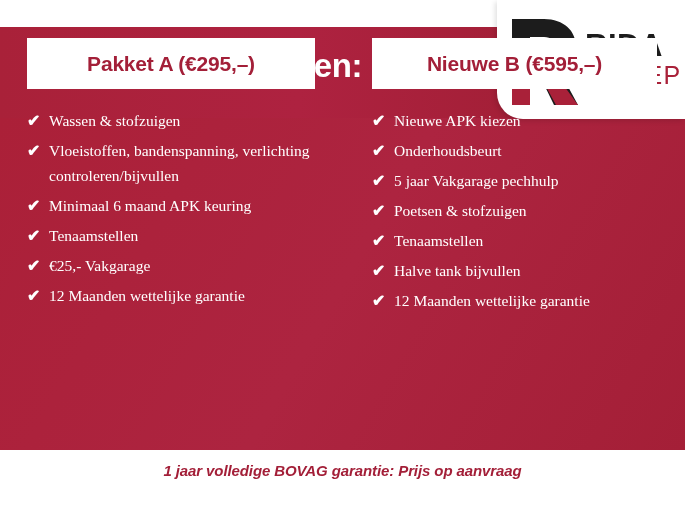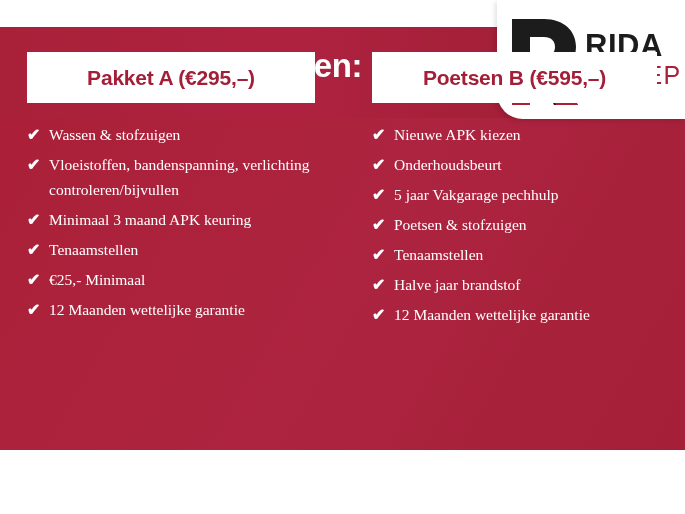--- a/index.html
+++ b/index.html
@@ -86,21 +86,21 @@
     top: 118px;
     width: 685px;
     height: 332px;
     background: #a92139;
     background-image: linear-gradient(120deg, #ab2038 0%, #ad2440 50%, #a41f37 100%);
   }
 
   
   .pkg {
     position: absolute;
-    top: 52px;
+    top: 38px;
   }
   .pkg-a { left: 27px;  width: 288px; }
   .pkg-b { left: 372px; width: 285px; }
 
   .pkg-header {
     background: #ffffff;
     height: 51px;
     display: flex;
     align-items: center;
     justify-content: center;
@@ -193,40 +193,40 @@
       <li>
         <span class="check">✔</span>
         <span class="item-text">Wassen &amp; stofzuigen</span>
       </li>
       <li>
         <span class="check">✔</span>
         <span class="item-text">Vloeistoffen, bandenspanning, verlichting controleren/bijvullen</span>
       </li>
       <li>
         <span class="check">✔</span>
-        <span class="item-text">Minimaal 3 maand APK keuring</span>
+        <span class="item-text">Minimaal 6 maand APK keuring</span>
       </li>
       <li>
         <span class="check">✔</span>
         <span class="item-text">Tenaamstellen</span>
       </li>
       <li>
         <span class="check">✔</span>
-        <span class="item-text">€25,- Minimaal</span>
+        <span class="item-text">€25,- Vakgarage</span>
       </li>
       <li>
         <span class="check">✔</span>
         <span class="item-text">12 Maanden wettelijke garantie</span>
       </li>
     </ul>
   </div>
 
   <div class="pkg pkg-b">
     <div class="pkg-header">
-      <span class="pkg-header-text">Poetsen B (€595,–)</span>
+      <span class="pkg-header-text">Nieuwe B (€595,–)</span>
     </div>
     <ul class="pkg-list">
       <li>
         <span class="check">✔</span>
         <span class="item-text">Nieuwe APK kiezen</span>
       </li>
       <li>
         <span class="check">✔</span>
         <span class="item-text">Onderhoudsbeurt</span>
       </li>
@@ -237,23 +237,26 @@
       <li>
         <span class="check">✔</span>
         <span class="item-text">Poetsen &amp; stofzuigen</span>
       </li>
       <li>
         <span class="check">✔</span>
         <span class="item-text">Tenaamstellen</span>
       </li>
       <li>
         <span class="check">✔</span>
-        <span class="item-text">Halve jaar brandstof</span>
+        <span class="item-text">Halve tank bijvullen</span>
       </li>
       <li>
         <span class="check">✔</span>
         <span class="item-text">12 Maanden wettelijke garantie</span>
       </li>
     </ul>
   </div>
 
+  <div class="footer">
+    <span class="footer-text">1 jaar volledige BOVAG garantie: Prijs op aanvraag</span>
+  </div>
 
 </div>
 
 </body></html>

